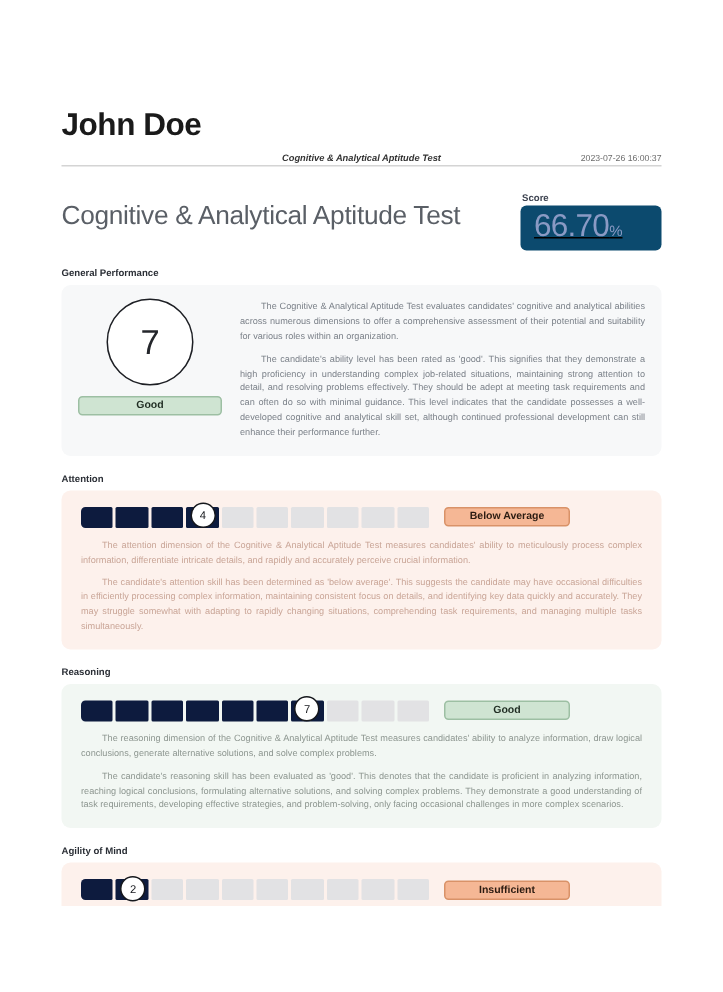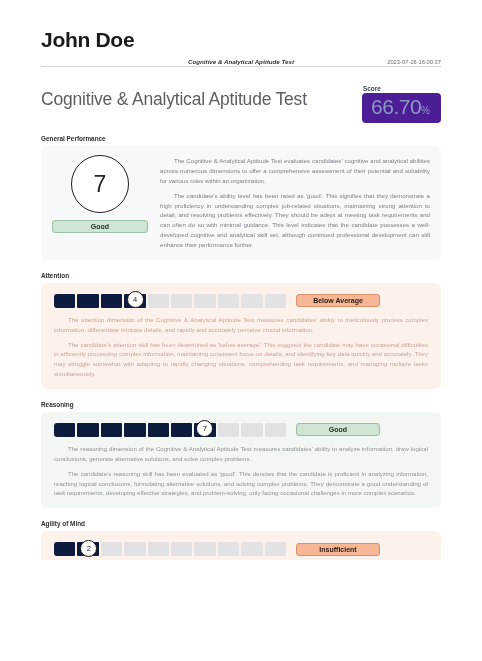--- a/index.html
+++ b/index.html
@@ -10,20 +10,21 @@
     font-family: "Liberation Sans", sans-serif;
     -webkit-font-smoothing: antialiased;
   }
   .page {
     width: 482px;
     height: 560px;
     position: relative;
     padding: 28px 41px 0 41px;
     background: #ffffff;
     overflow: hidden;
+    margin-top: 44px;
   }
 
   
   .header { position: relative; }
   .candidate-name {
     font-size: 21px;
     font-weight: bold;
     color: #1a1a1a;
     letter-spacing: -0.3px;
     line-height: 1.1;
@@ -81,24 +82,25 @@
   }
   .score-block { text-align: left; }
   .score-label {
     font-size: 6.4px;
     font-weight: bold;
     color: #3d4350;
     margin-bottom: 1px;
     padding-left: 1px;
   }
   .score-pill {
-    background: #4c1d95;
+    background: #0c4a6e;
     border-radius: 4px;
-    padding: 3px 11px 5px 9px;
+    padding: 3px 26px 5px 9px;
     display: inline-block;
+    text-decoration: underline;
   }
   .score-value {
     font-size: 21px;
     font-weight: 300;
     color: #8a9ac4;
     letter-spacing: -0.5px;
     line-height: 1;
   }
   .score-pct {
     font-size: 10px;

